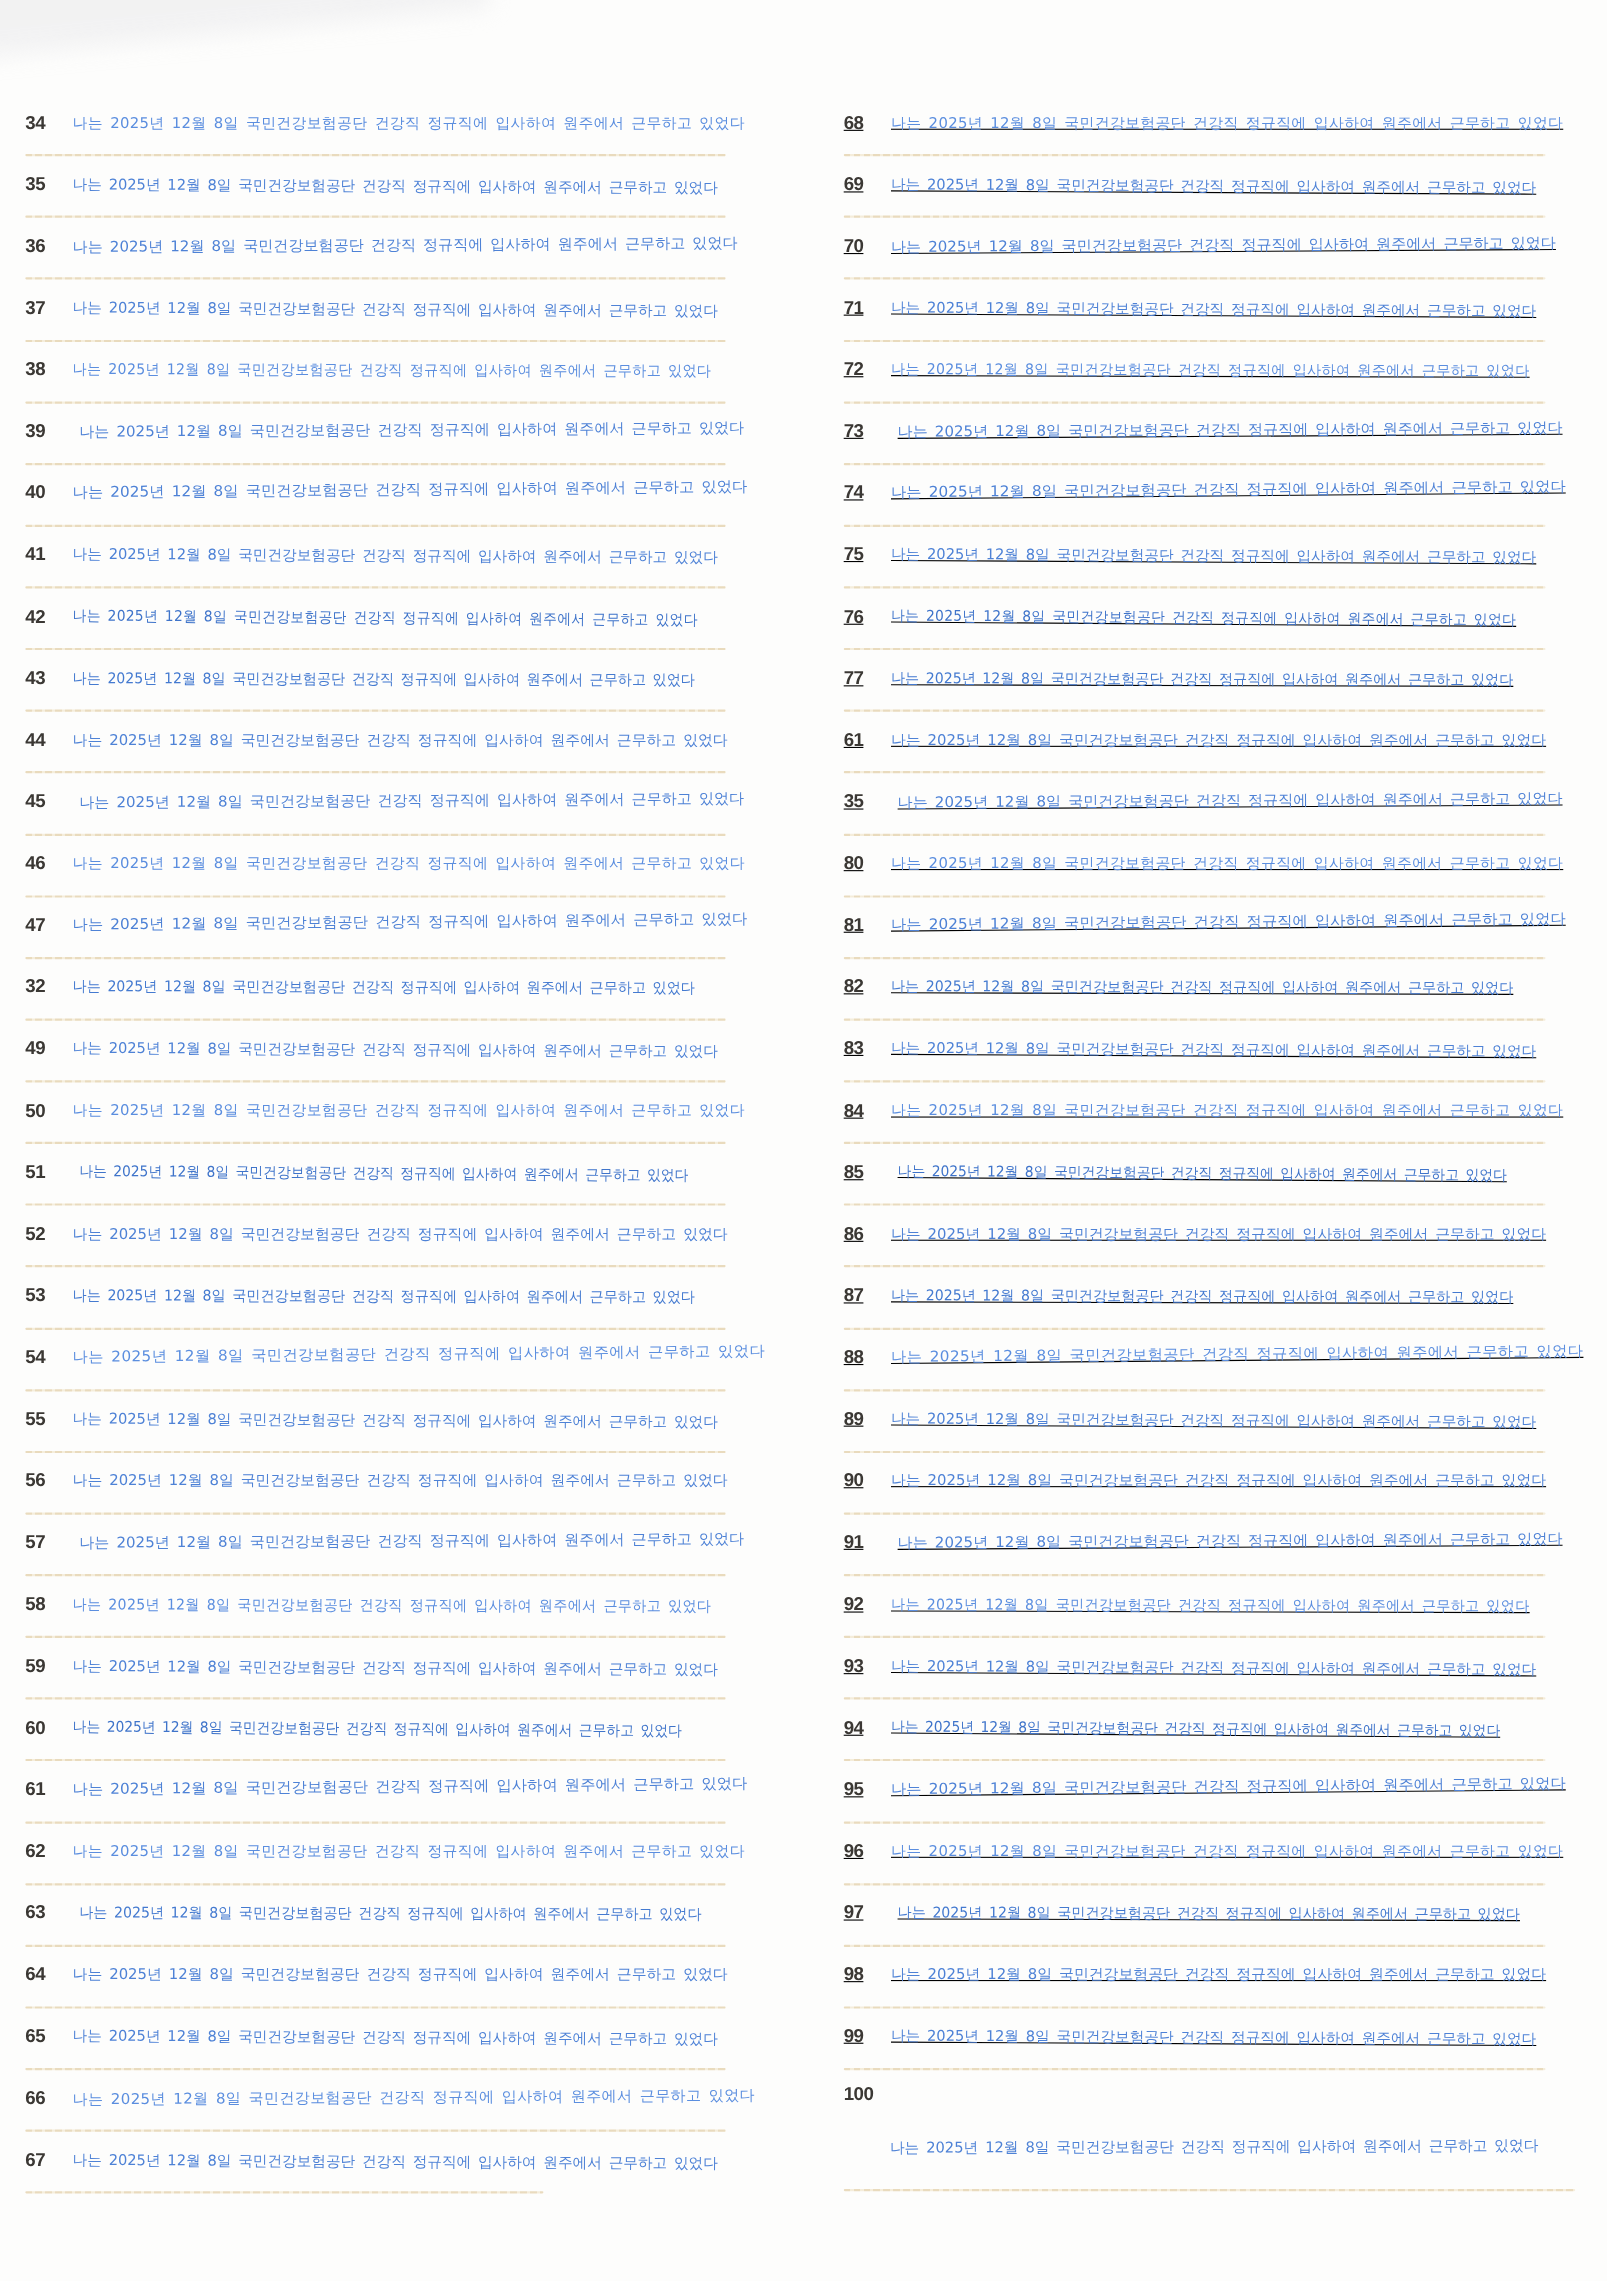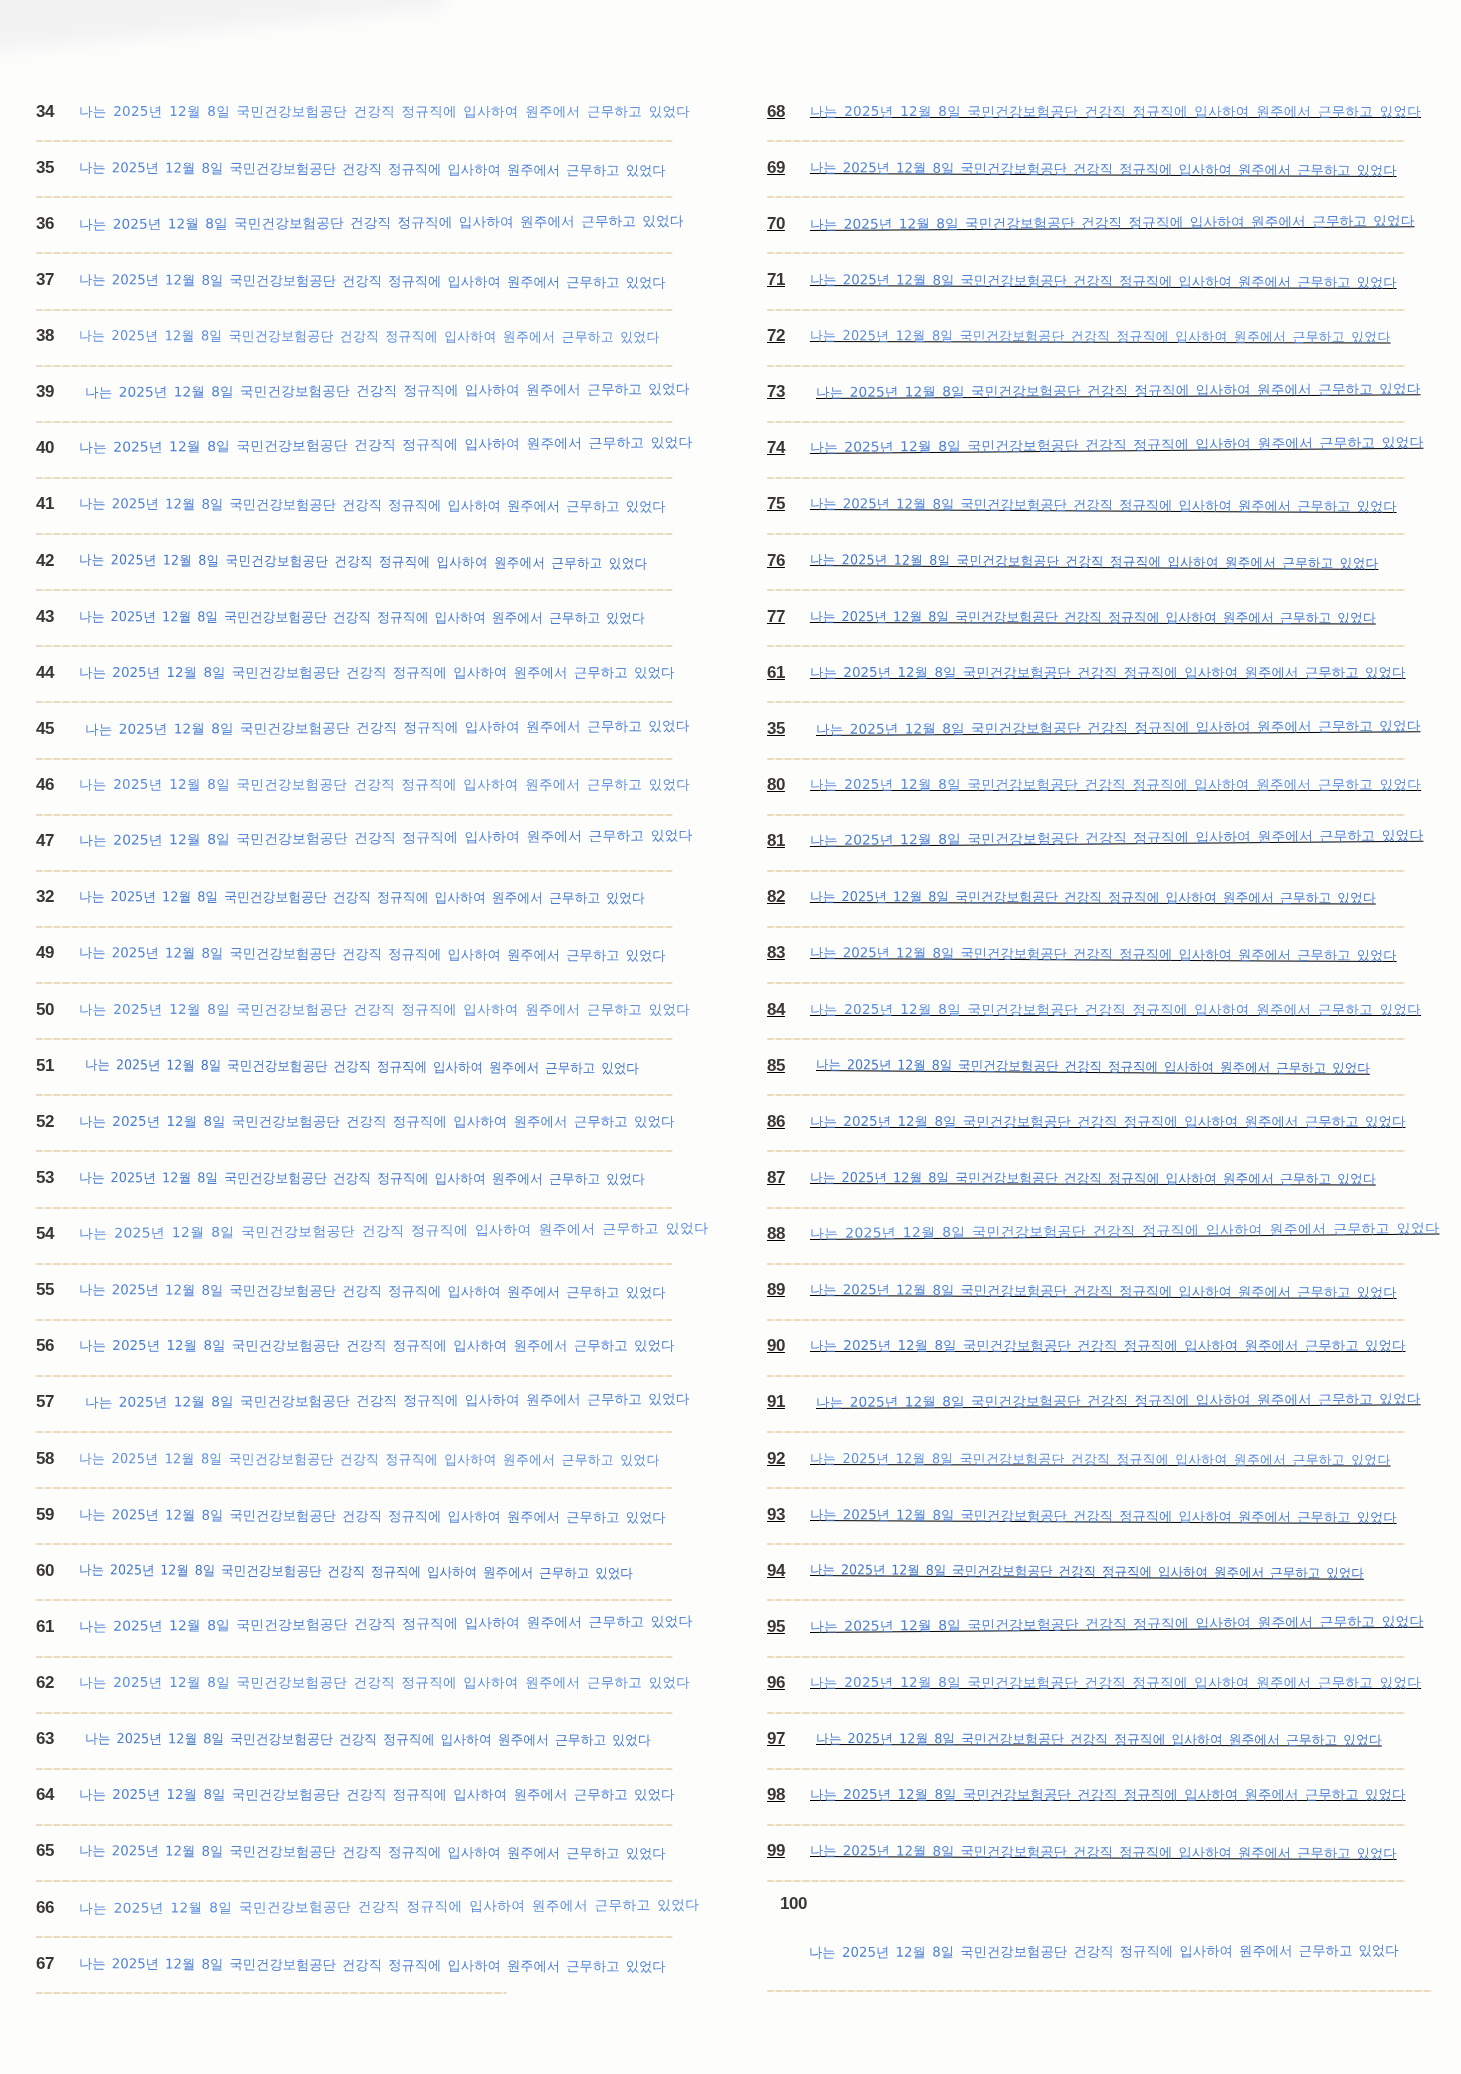--- a/index.html
+++ b/index.html
@@ -17,21 +17,21 @@
     position:absolute; top:-26px; left:-40px;
     width:480px; height:80px;
     background:#ebebed;
     transform:rotate(-5.5deg);
     transform-origin:left top;
     filter:blur(10px);
     opacity:.6;
   }
 
   .col { position:absolute; top:86px; }
-  .col-left  { left:36px;  width:637px; }
+  .col-left  { left:23px;  width:637px; }
   .col-right { left:767px; width:638px;text-decoration:underline; }
 
   .entry { position:relative; height:56.14px; }
   .entry .content {
     display:flex; align-items:center;
     height:100%; padding-bottom:5px;
     box-sizing:border-box;
   }
   .num {
     font-weight:700; font-size:17px; color:#3b3834;
@@ -60,21 +60,21 @@
     background:repeating-linear-gradient(90deg,
       #e8d9ba 0px, #e8d9ba 6px,
       #f4ecd9 6px, #f4ecd9 9px);
     border-radius:1px;
     opacity:.95;
   }
   .line.short { width:74%; }
 
   
   .entry-final { position:relative; height:110px; }
-  .entry-final .num  { position:absolute; top:12px; left:13px; }
+  .entry-final .num  { position:absolute; top:12px; left:0; }
   .entry-final .hand { position:absolute; top:62px; left:33px; transform:rotate(-.2deg) scaleX(.99); }
   .entry-final .line { width:665px; }
 </style>
 </head>
 <body>
 
 <div class="sheet">
   <div class="scan-shadow"></div>
   <div class="col col-left" id="col-left">
       <div class="entry">

